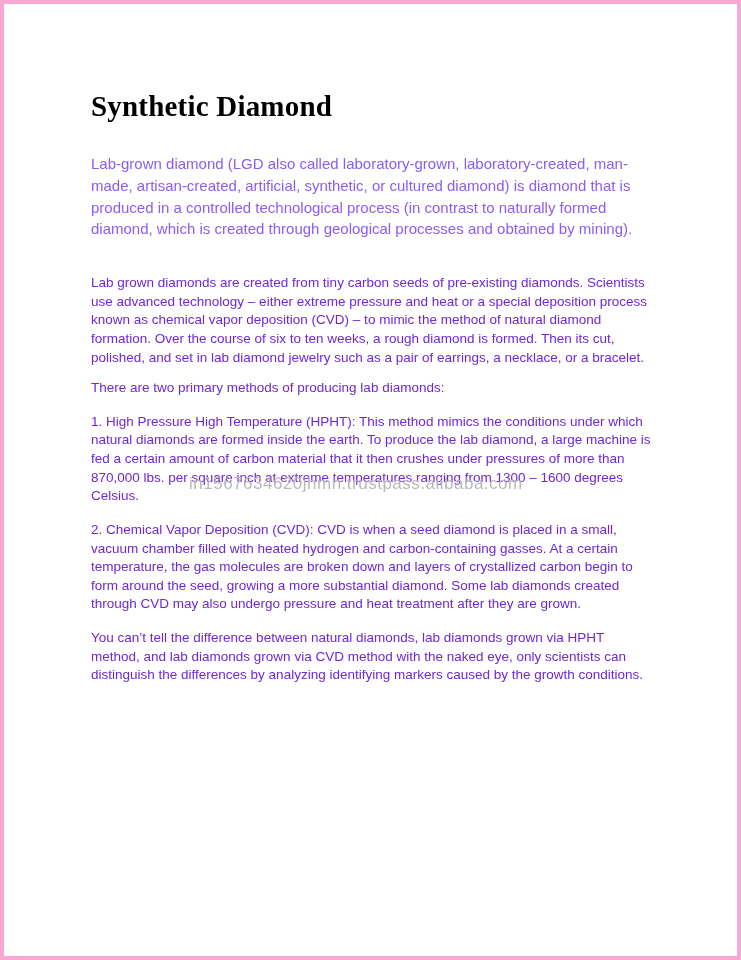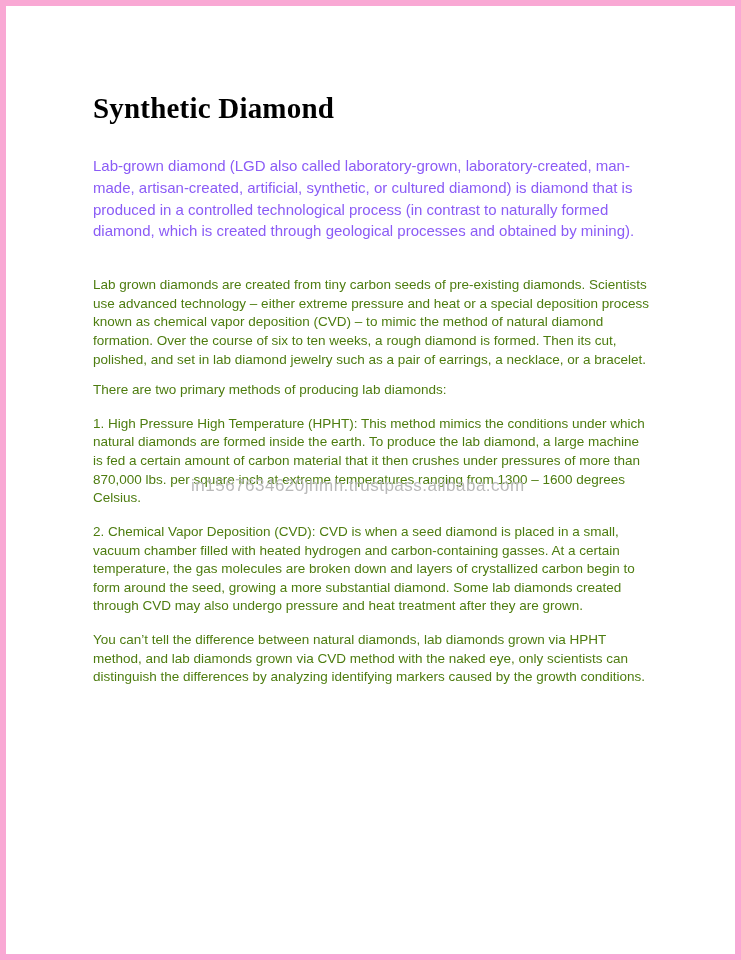--- a/index.html
+++ b/index.html
@@ -6,21 +6,21 @@
     margin: 0;
     padding: 0;
     background: #ffffff;
   }
   .page {
     position: relative;
     width: 741px;
     height: 960px;
     background: #ffffff;
     box-sizing: border-box;
-    border: 6px solid #f9a8d4;
+    border: 4px solid #f9a8d4;
     overflow: hidden;
     font-family: "Liberation Sans", sans-serif;
     color: #1c1c1c;
   }
   .content {
     position: absolute;
     left: 87px;
     right: 85px;
     top: 0;
   }
@@ -41,21 +41,21 @@
   h2.section-heading {
     font-size: 25px;
     font-weight: 700;
     color: #111111;
     margin: 63px 0 0 0;
   }
   p.body-para {
     font-size: 13.5px;
     line-height: 1.38;
     margin: 15px 0 0 0;
-    color: #4d7c0f;
+    color: #6d28d9;
   }
   p.first-body {
     margin-top: 34px;
   }
   p.lead-in {
     margin-top: 12px;
   }
   .watermark {
     position: absolute;
     top: 470px;

